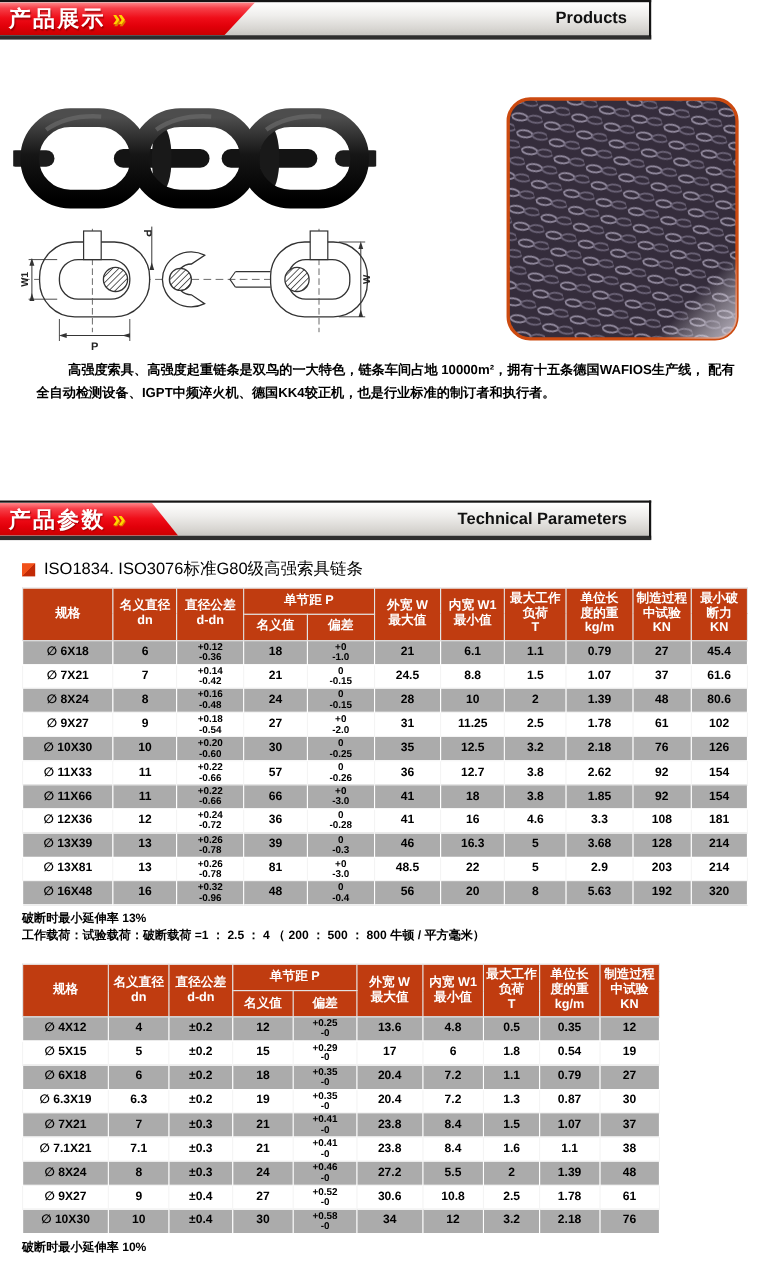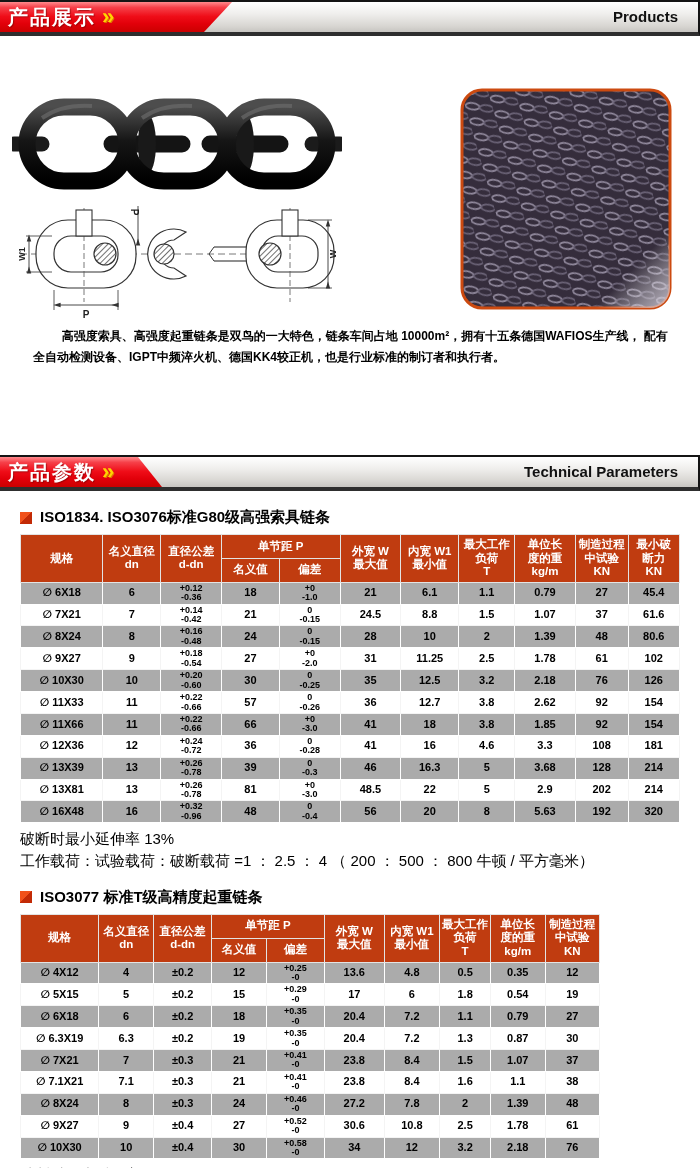--- a/index.html
+++ b/index.html
@@ -1,20 +1,20 @@
 <!DOCTYPE html>
 <html><head>
 <meta charset="utf-8">
 <style>
   * { margin:0; padding:0; box-sizing:border-box; }
   body { background:#fff; font-family:"Liberation Sans","DejaVu Sans",sans-serif; }
   .page { position:relative; width:700px; height:1168px; background:#fff; overflow:hidden; margin:0 auto; }
 
   
-  .banner { position:absolute; left:0; width:700px; height:36px;
+  .banner { position:absolute; left:0; width:592px; height:36px;
     background:linear-gradient(180deg,#ffffff 0%,#efeeec 40%,#d8d6d2 80%,#c7c5c1 100%);
     border-top:2px solid #141414; border-bottom:4px solid #2e2e2e; border-right:2px solid #141414; }
   .banner-red { position:absolute; left:0; top:0; height:30px; width:260px;
     background:linear-gradient(180deg,#ff8a8d 0%,#f64049 18%,#ef0d18 48%,#e2000a 72%,#cb0000 100%);
     display:flex; align-items:center; padding-left:8px; }
   .banner1 .banner-red { clip-path:polygon(0 0,232px 0,204px 100%,0 100%); }
   .banner2 .banner-red { clip-path:polygon(0 0,138px 0,162px 100%,0 100%); width:200px; }
   .banner-title { color:#fff; font-size:20px; font-weight:bold; letter-spacing:2px;
     text-shadow:1px 1px 1px rgba(120,0,0,.6); }
   .banner-chevron { color:#ffd400; font-size:22px; font-weight:bold; margin-left:6px;
@@ -28,35 +28,35 @@
   .chain-photo { position:absolute; left:12px; top:96px; }
   .chain-diagram { position:absolute; left:18px; top:192px; }
   .texture-photo { position:absolute; left:460px; top:88px; }
 
   
   .intro { position:absolute; left:33px; top:326px; width:636px;
     font-size:12px; font-weight:bold; color:#000; line-height:1.78; text-indent:2.4em; }
 
   
   .params { position:absolute; left:20px; top:508px; width:660px; }
-  .sec-title { display:flex; align-items:center; gap:8px; font-size:15px; font-weight:bold;
+  .sec-title { display:flex; align-items:center; gap:8px; font-size:15px; font-weight:normal;
     color:#000; margin-bottom:7px; }
   .sec-square { width:12px; height:12px; flex:0 0 12px;
     background:linear-gradient(135deg,#f1511a 50%,#c22a06 50%); }
   .ptable { border-collapse:collapse; table-layout:fixed; width:100%; }
   .ptable th { background:#c03c10; color:#fff; font-size:11.5px; font-weight:bold;
     border:1px solid #e3e3e3; white-space:pre-line; line-height:1.18; padding:3px 0;
     vertical-align:middle; text-align:center; }
   .ptable td { text-align:center; font-size:11px; font-weight:bold; color:#000;
     border:1px solid #fff; line-height:1.25; padding:1px 0; vertical-align:middle;
     white-space:pre-line; }
   .ptable tr.gray td { background:#ababab; }
   .ptable tr.white td { background:#fff; border:1px solid #f4f4f4; }
   .ptable td.small { font-size:9px; line-height:1.05; }
-  .notes { margin-top:5px; font-size:15px; font-weight:normal; color:#000; line-height:1.45; }
+  .notes { margin-top:5px; font-size:11px; font-weight:bold; color:#000; line-height:1.45; }
   .gap { height:16px; }
   .t2wrap { width:580px; }
 </style>
 </head>
 <body>
 
 <div class="page">
 
   <div class="banner banner1">
     <div class="banner-red">
@@ -357,21 +357,21 @@
             <td>13</td>
             <td class="small">+0.26
 -0.78</td>
             <td>81</td>
             <td class="small">+0
 -3.0</td>
             <td>48.5</td>
             <td>22</td>
             <td>5</td>
             <td>2.9</td>
-            <td>202</td>
+            <td>203</td>
             <td>214</td>
           </tr>
           <tr class="gray">
             <td>∅ 16X48</td>
             <td>16</td>
             <td class="small">+0.32
 -0.96</td>
             <td>48</td>
             <td class="small">0
 -0.4</td>
@@ -385,24 +385,20 @@
         </tbody>
     </table>
 
     <div class="notes">
       <div>破断时最小延伸率 13%</div>
       <div>工作载荷：试验载荷：破断载荷 =1 ：  2.5 ：  4  （ 200 ：  500 ：  800 牛顿 / 平方毫米）</div>
     </div>
 
     <div class="gap"></div>
 
-    <div class="sec-title">
-      <span class="sec-square"></span>
-      <span>ISO3077 标准T级高精度起重链条</span>
-    </div>
 
     <div class="t2wrap">
       <table class="ptable">
         <colgroup>
           <col style="width:13.5%">
             <col style="width:9.5%">
             <col style="width:10%">
           <col style="width:9.5%">
             <col style="width:10%">
             <col style="width:10.3%">
@@ -518,21 +514,21 @@
               <td>38</td>
             </tr>
             <tr class="gray">
               <td>∅ 8X24</td>
               <td>8</td>
               <td>±0.3</td>
               <td>24</td>
               <td class="small">+0.46
 -0</td>
               <td>27.2</td>
-              <td>7.8</td>
+              <td>5.5</td>
               <td>2</td>
               <td>1.39</td>
               <td>48</td>
             </tr>
             <tr class="white">
               <td>∅ 9X27</td>
               <td>9</td>
               <td>±0.4</td>
               <td>27</td>
               <td class="small">+0.52

